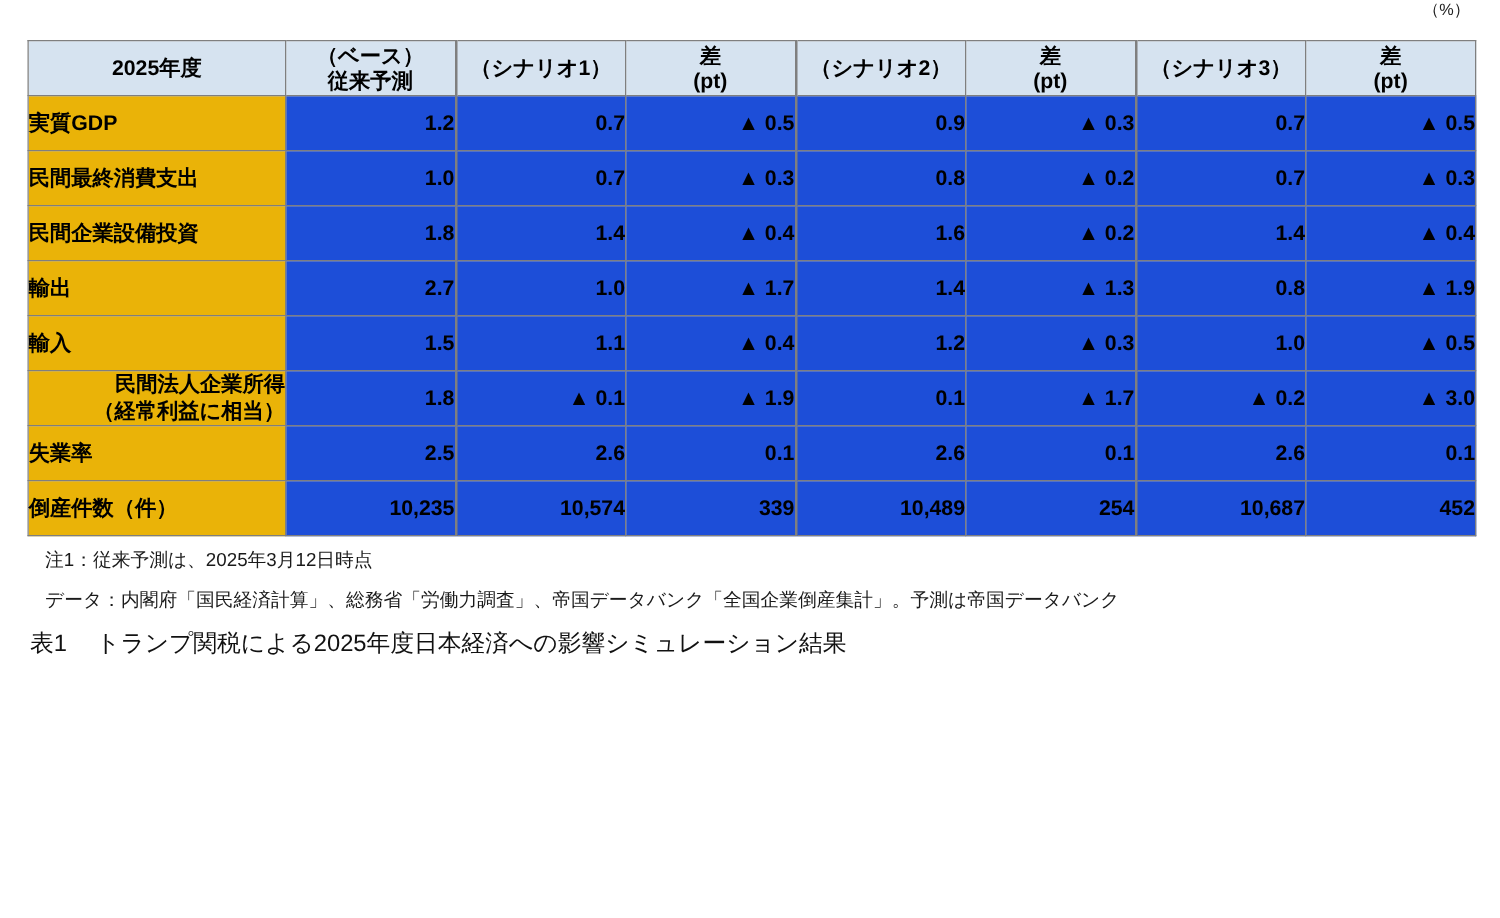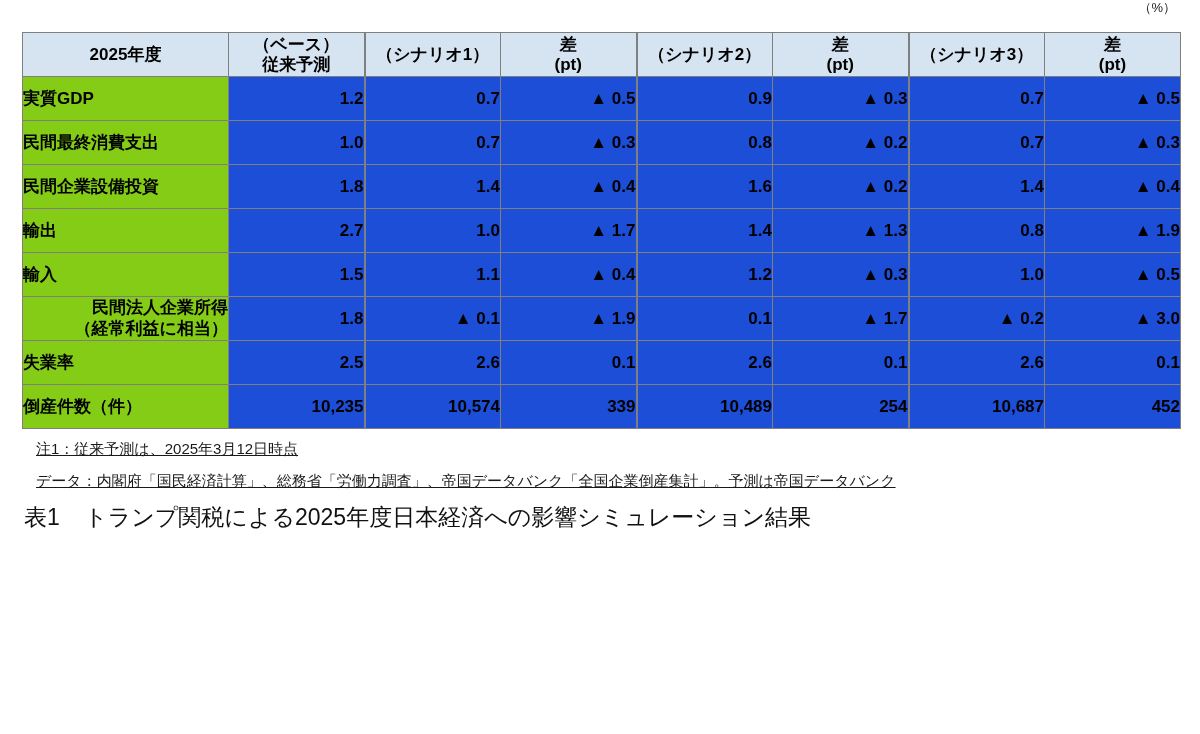--- a/index.html
+++ b/index.html
@@ -47,21 +47,21 @@
   th.hdr {
     background: #d6e3f0;
     text-align: center;
     font-size: 17px;
     line-height: 1.15;
     height: 56px;
   }
   th.hdr .l1 { display:block; }
   th.hdr .l2 { display:block; }
   td.label {
-    background: #84cc16;
+    background: #eab308;
     text-align: left;
     padding-left: 8px;
     font-size: 17px;
   }
   td.label.indent {
   }
   td.label.two-line {
     line-height: 1.2;
     padding-left: 8px;
     text-align: right;
@@ -82,28 +82,27 @@
   .notes {
     margin-top: 8px;
     font-size: 15px;
     line-height: 1.55;
     color: #1a1a1a;
   }
   .notes p {
     margin: 0 0 9px 0;
     padding-left: 14px;
     text-indent: 0;
-    text-decoration: underline;
   }
   .notes p.wrap {
     padding-left: 14px;
   }
   .caption {
     margin-top: 8px;
-    font-size: 23px;
+    font-size: 19px;
     color: #111;
     padding-left: 2px;
   }
   .caption .num { margin-right: 18px; }
 </style>
 </head>
 <body>
 
 <div class="page">
 

